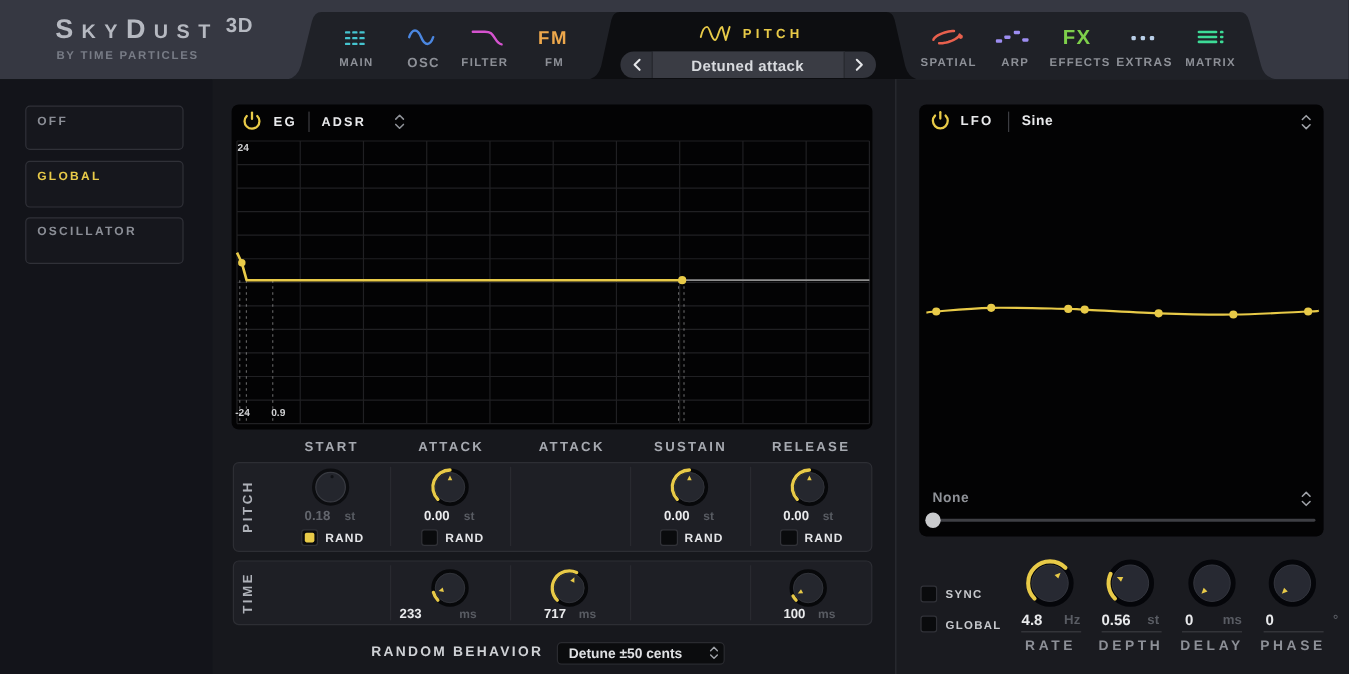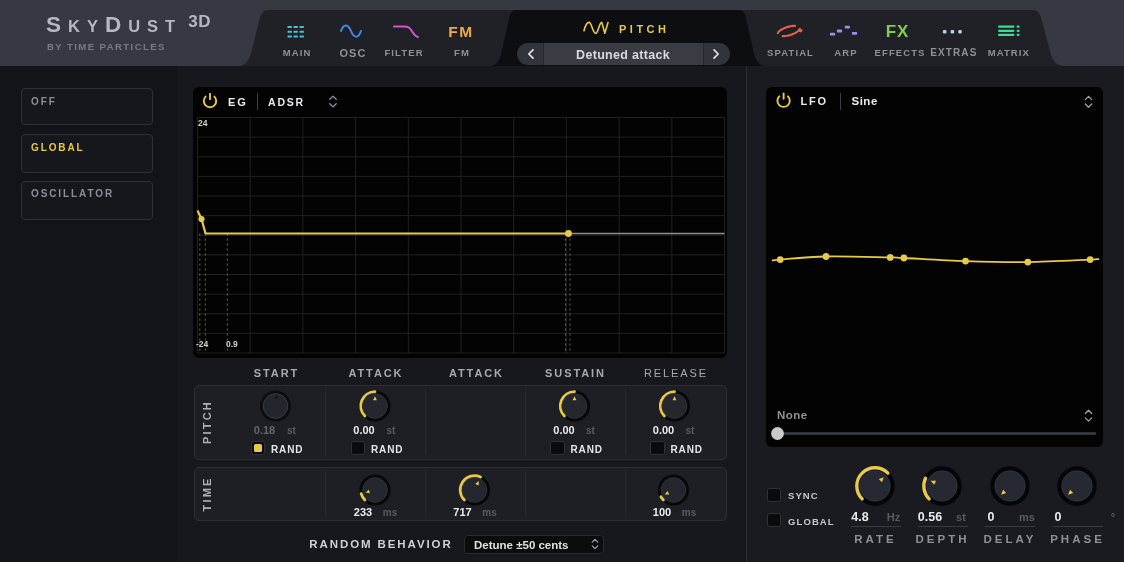--- a/index.html
+++ b/index.html
@@ -116,21 +116,21 @@
     <path d="M 6.8 8.3 L 10 5.1000000000000005 L 13.2 8.3" fill="none" stroke="#8f9298" stroke-width="1.3" stroke-linejoin="round" stroke-linecap="round"></path>
     <path d="M 6.8 12.7 L 10 15.899999999999999 L 13.2 12.7" fill="none" stroke="#8f9298" stroke-width="1.3" stroke-linejoin="round" stroke-linecap="round"></path>
   </svg>
 <div class="abs" style="left:198px;top:118px;color:#cfd0d2;font-size:8.5px;font-weight:bold">24</div>
 <div class="abs" style="left:196px;top:338.5px;color:#cfd0d2;font-size:8.5px;font-weight:bold">-24</div>
 <div class="abs" style="left:226px;top:338.5px;color:#cfd0d2;font-size:8.5px;font-weight:bold">0.9</div>
 <div class="abs" style="left:215.5px;top:367px;width:120px;text-align:center;color:#a6a9b0;font-size:11px;font-weight:bold;letter-spacing:1.9px"><span style="margin-right:-1.9px">START</span></div>
 <div class="abs" style="left:315px;top:367px;width:120px;text-align:center;color:#a6a9b0;font-size:11px;font-weight:bold;letter-spacing:1.9px"><span style="margin-right:-1.9px">ATTACK</span></div>
 <div class="abs" style="left:415.5px;top:367px;width:120px;text-align:center;color:#a6a9b0;font-size:11px;font-weight:bold;letter-spacing:1.9px"><span style="margin-right:-1.9px">ATTACK</span></div>
 <div class="abs" style="left:514.5px;top:367px;width:120px;text-align:center;color:#a6a9b0;font-size:11px;font-weight:bold;letter-spacing:1.9px"><span style="margin-right:-1.9px">SUSTAIN</span></div>
-<div class="abs" style="left:615px;top:367px;width:120px;text-align:center;color:#a6a9b0;font-size:11px;font-weight:normal;letter-spacing:1.9px"><span style="margin-right:-1.9px">RELEASE</span></div>
+<div class="abs" style="left:615px;top:367px;width:120px;text-align:center;color:#a6a9b0;font-size:11px;font-weight:bold;letter-spacing:1.9px"><span style="margin-right:-1.9px">RELEASE</span></div>
 <div class="abs" style="left:193.5px;top:384.5px;width:533px;height:75px;background:#1e1f25;border:1px solid #2d2e34;border-radius:5px"></div>
 <div class="abs" style="left:207px;top:422px;color:#aeb1b8;font-size:11px;font-weight:bold;letter-spacing:2.2px;transform:translate(-50%,-50%) rotate(-90deg);white-space:nowrap">PITCH</div>
 <div class="abs" style="left:325px;top:389px;width:1px;height:66px;background:#292a30"></div>
 <div class="abs" style="left:425px;top:389px;width:1px;height:66px;background:#292a30"></div>
 <div class="abs" style="left:525px;top:389px;width:1px;height:66px;background:#292a30"></div>
 <div class="abs" style="left:625px;top:389px;width:1px;height:66px;background:#292a30"></div>
 <svg class="abs" style="left:193px;top:384px" width="534" height="76" viewBox="0 0 534 76">
 <circle cx="82.5" cy="22" r="14.0" fill="none" stroke="#0c0d10" stroke-width="3"></circle>
     <circle cx="82.5" cy="22" r="12.3" fill="#24262d" stroke="#383a41" stroke-width="1"></circle>
     <circle cx="83.73" cy="13.23" r="1.3" fill="#101216"></circle>
@@ -178,21 +178,21 @@
     <path d="M 172.50 25.55 L 175.92 22.66 L 176.91 26.33 Z" fill="#e8ca48"></path>
 <circle cx="281.5" cy="23" r="14.0" fill="none" stroke="#07080a" stroke-width="3.2"></circle>
     <circle cx="281.5" cy="23" r="12.3" fill="#25272e" stroke="#31333a" stroke-width="0.8"></circle>
     <path d="M 271.39 33.11 A 14.30 14.30 0 0 1 287.54 10.04" fill="none" stroke="#e8ca48" stroke-width="2.8" stroke-linecap="round"></path>
     <path d="M 285.66 14.08 L 285.67 18.56 L 282.22 16.96 Z" fill="#e8ca48"></path>
 <circle cx="480.5" cy="23" r="14.0" fill="none" stroke="#07080a" stroke-width="3.2"></circle>
     <circle cx="480.5" cy="23" r="12.3" fill="#25272e" stroke="#31333a" stroke-width="0.8"></circle>
     <path d="M 470.39 33.11 A 14.30 14.30 0 0 1 467.87 29.71" fill="none" stroke="#e8ca48" stroke-width="2.8" stroke-linecap="round"></path>
     <path d="M 471.81 27.62 L 474.50 24.04 L 476.29 27.39 Z" fill="#e8ca48"></path>
 </svg>
-<div class="abs" style="left:333px;top:506px;width:60px;text-align:center;color:#e9eaec;font-size:11px;font-weight:bold">233</div>
+<div class="abs" style="left:333px;top:506px;width:60px;color:#e9eaec;font-size:11px;font-weight:bold">233</div>
 <div class="abs" style="left:375px;top:506.5px;width:30px;text-align:center;color:#595c63;font-size:10px;font-weight:bold">ms</div>
 <div class="abs" style="left:432.5px;top:506px;width:60px;text-align:center;color:#e9eaec;font-size:11px;font-weight:bold">717</div>
 <div class="abs" style="left:474.5px;top:506.5px;width:30px;text-align:center;color:#595c63;font-size:10px;font-weight:bold">ms</div>
 <div class="abs" style="left:632px;top:506px;width:60px;text-align:center;color:#e9eaec;font-size:11px;font-weight:bold">100</div>
 <div class="abs" style="left:674px;top:506.5px;width:30px;text-align:center;color:#595c63;font-size:10px;font-weight:bold">ms</div>
 <div class="abs" style="left:256px;top:537.5px;width:250px;text-align:center;color:#cfd1d5;font-size:11.5px;font-weight:bold;letter-spacing:1.9px">RANDOM BEHAVIOR</div>
 <div class="abs" style="left:464px;top:534.5px;width:140px;height:19px;background:#0b0c0e;border:1px solid #2a2b30;border-radius:4px"></div>
 <div class="abs" style="left:474px;top:538.5px;color:#dfe0e3;font-size:11.5px;font-weight:bold">Detune ±50 cents</div>
 <svg class="abs" style="left:585px;top:534px" width="20" height="20" viewBox="0 0 20 20">
     <path d="M 7.2 8.2 L 10 5.3999999999999995 L 12.8 8.2" fill="none" stroke="#9fa2a8" stroke-width="1.2" stroke-linejoin="round" stroke-linecap="round"></path>

